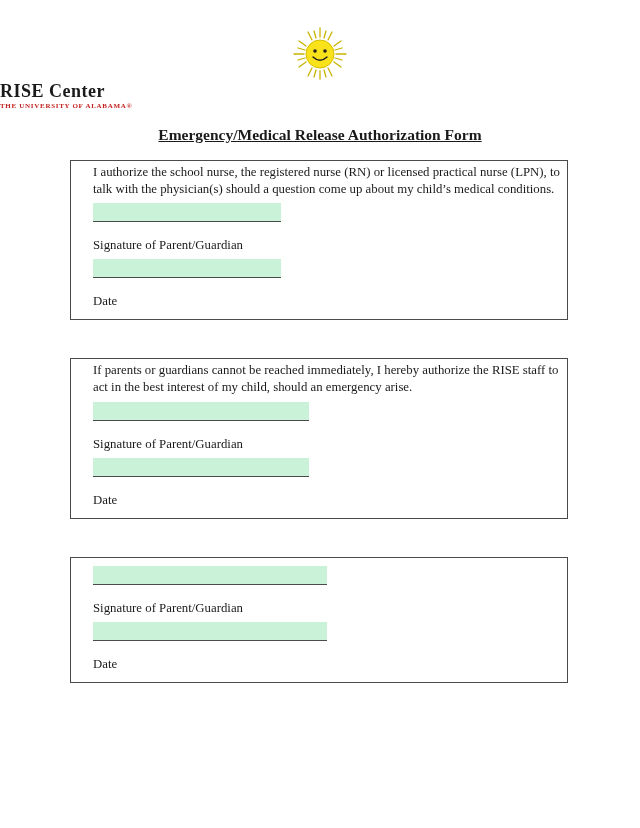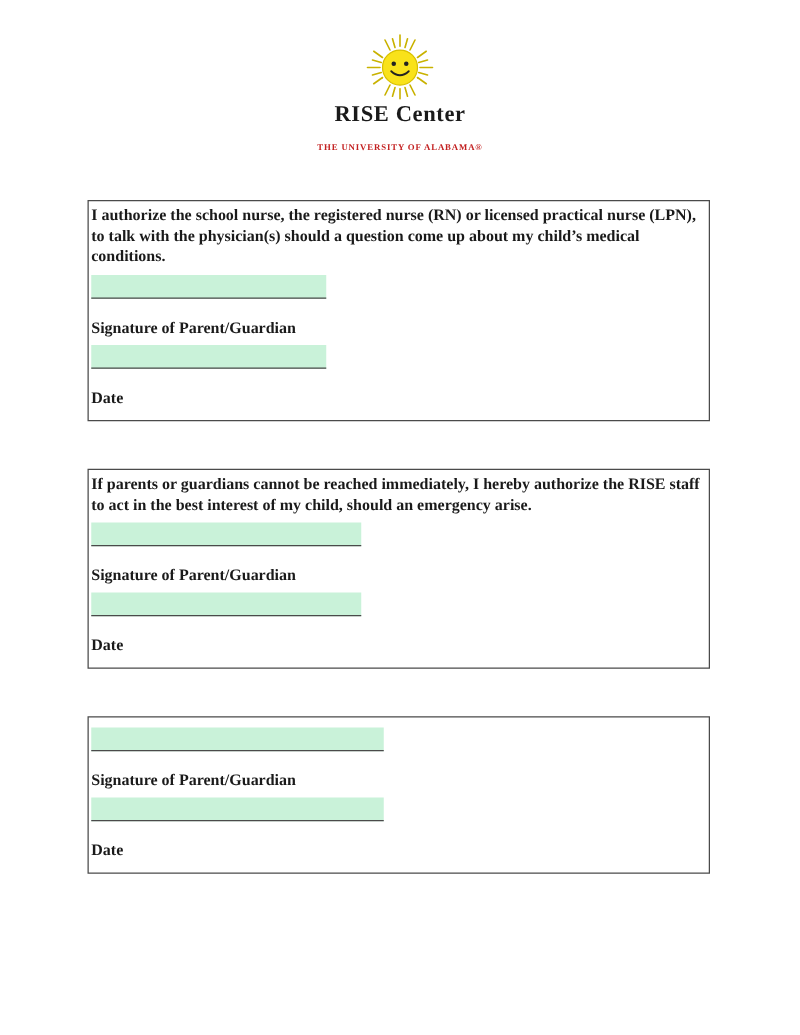--- a/index.html
+++ b/index.html
@@ -8,54 +8,53 @@
     width: 640px;
     height: 828px;
     background: #ffffff;
     font-family: "Liberation Serif", serif;
     color: #1a1a1a;
     position: relative;
     overflow: hidden;
   }
 
   
-  .logo-block { text-align: center; padding-top: 24px; }
+  .logo-block { text-align: left; padding-top: 24px; }
   .sun-svg { display: block; margin: 0 auto; }
   .logo-name {
     font-size: 18px;
     font-weight: bold;
     letter-spacing: 0.5px;
     margin-top: -3px;
   }
   .logo-tagline { font-size: 8.5px; margin-top: 1px; letter-spacing: 0.3px; }
   .logo-university {
     font-size: 7px;
     font-weight: bold;
     color: #c32121;
     letter-spacing: 0.7px;
-    margin-top: 12px;
+    margin-top: 0;
   }
 
   
   .form-title {
     font-size: 15.5px;
     font-weight: bold;
     text-align: center;
     text-decoration: underline;
     margin: 16px 0 0 0;
   }
 
   
   .section-box {
     width: 498px;
     margin: 38px 0 0 70px;
     border: 1px solid #4a4a4a;
-    padding: 2px 6px 10px 2px;
+    padding: 2px 6px 10px 22px;
     background: #ffffff;
-    font-weight: bold;
   }
   .form-title + .section-box { margin-top: 16px; }
 
   .section-text {
     font-size: 12.8px;
     line-height: 1.3;
     margin: 1px 0 0 0;
   }
   .field {
     height: 19px;
@@ -106,20 +105,21 @@
       </g>
       <circle cx="46" cy="30" r="14" fill="#f9e21a" stroke="#d8c000" stroke-width="1"></circle>
       <circle cx="41" cy="27" r="1.8" fill="#222222"></circle>
       <circle cx="51" cy="27" r="1.8" fill="#222222"></circle>
       <path d="M39 33 Q46 39.5 53 33" stroke="#222222" stroke-width="1.5" fill="none" stroke-linecap="round"></path>
     </svg>
     <div class="logo-name">RISE Center</div>
     <div class="logo-university">THE UNIVERSITY OF ALABAMA®</div>
   </header>
 
+  <h1 class="form-title">Emergency/Medical Release Authorization Form</h1>
 
   <div class="section-box">
     <p class="section-text">I authorize the school nurse, the registered nurse (RN) or licensed practical nurse (LPN), to talk with the physician(s) should a question come up about my child’s medical conditions.</p>
     <div class="field w1"></div>
     <div class="field-label">Signature of Parent/Guardian</div>
     <div class="field w1"></div>
     <div class="field-label">Date</div>
   </div>
 
   <div class="section-box">

